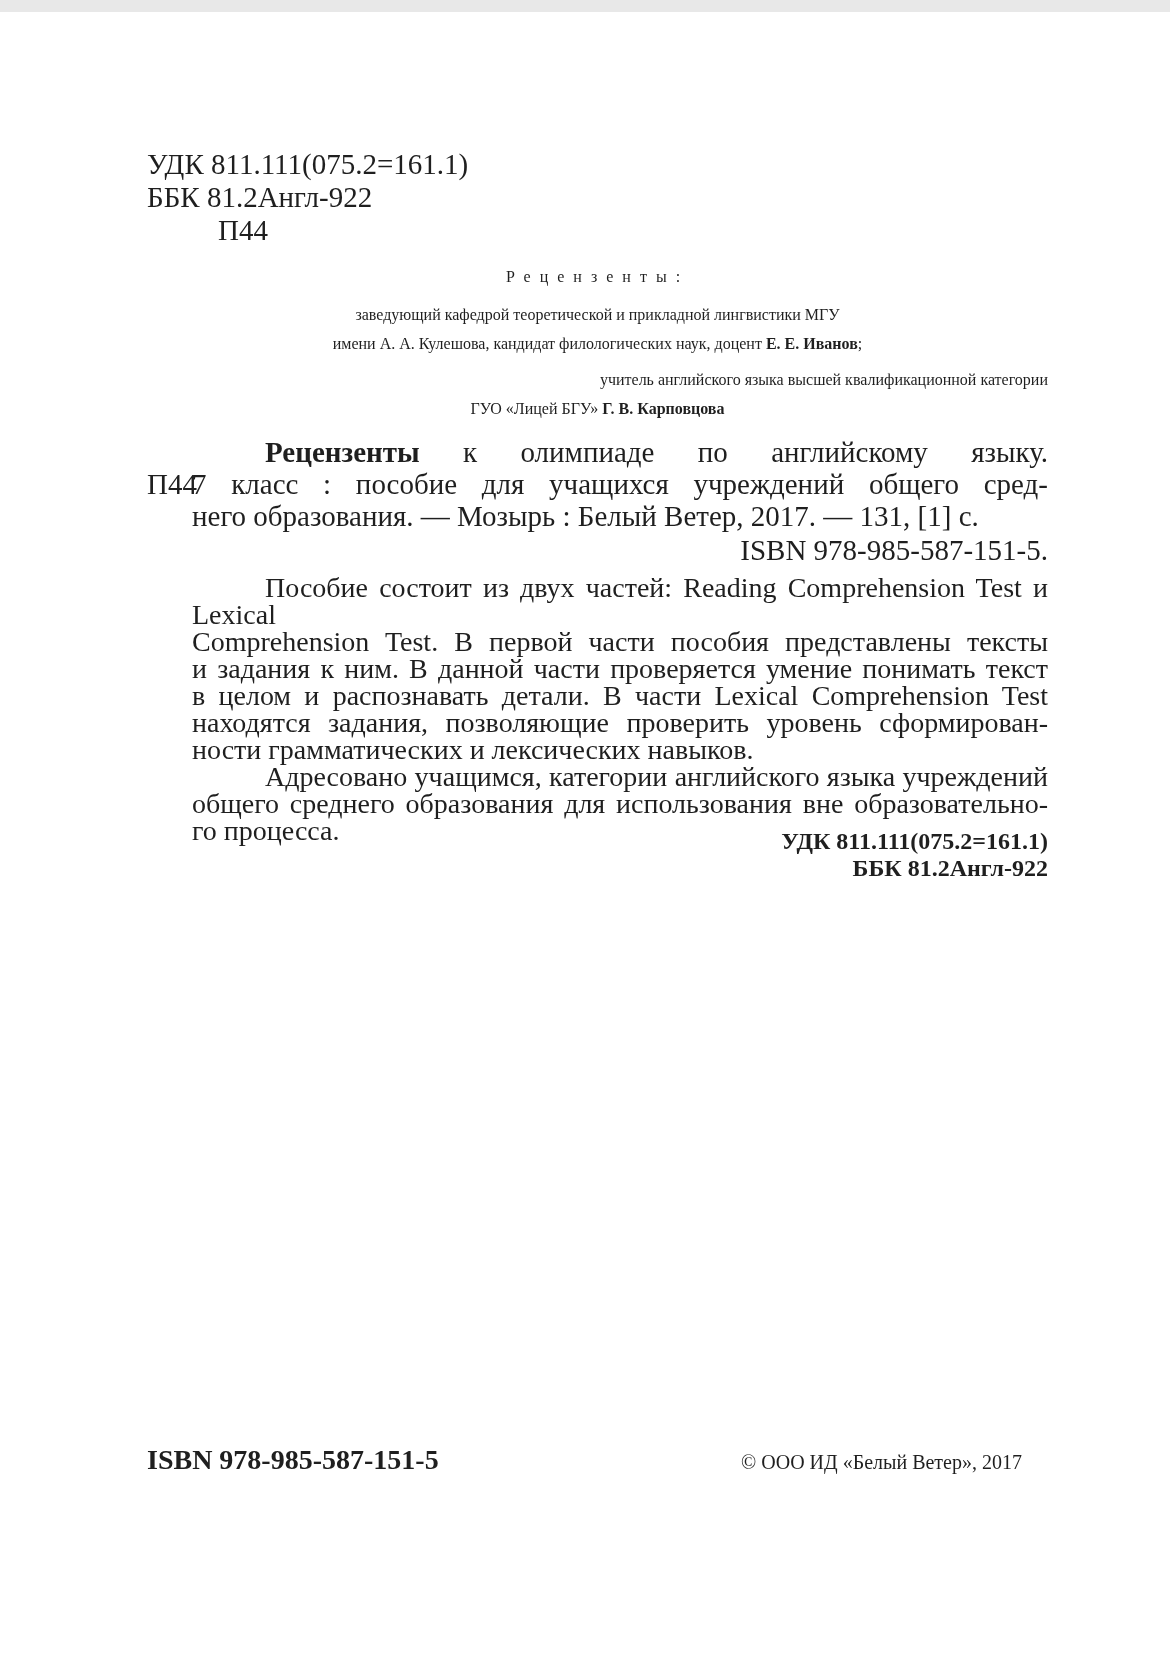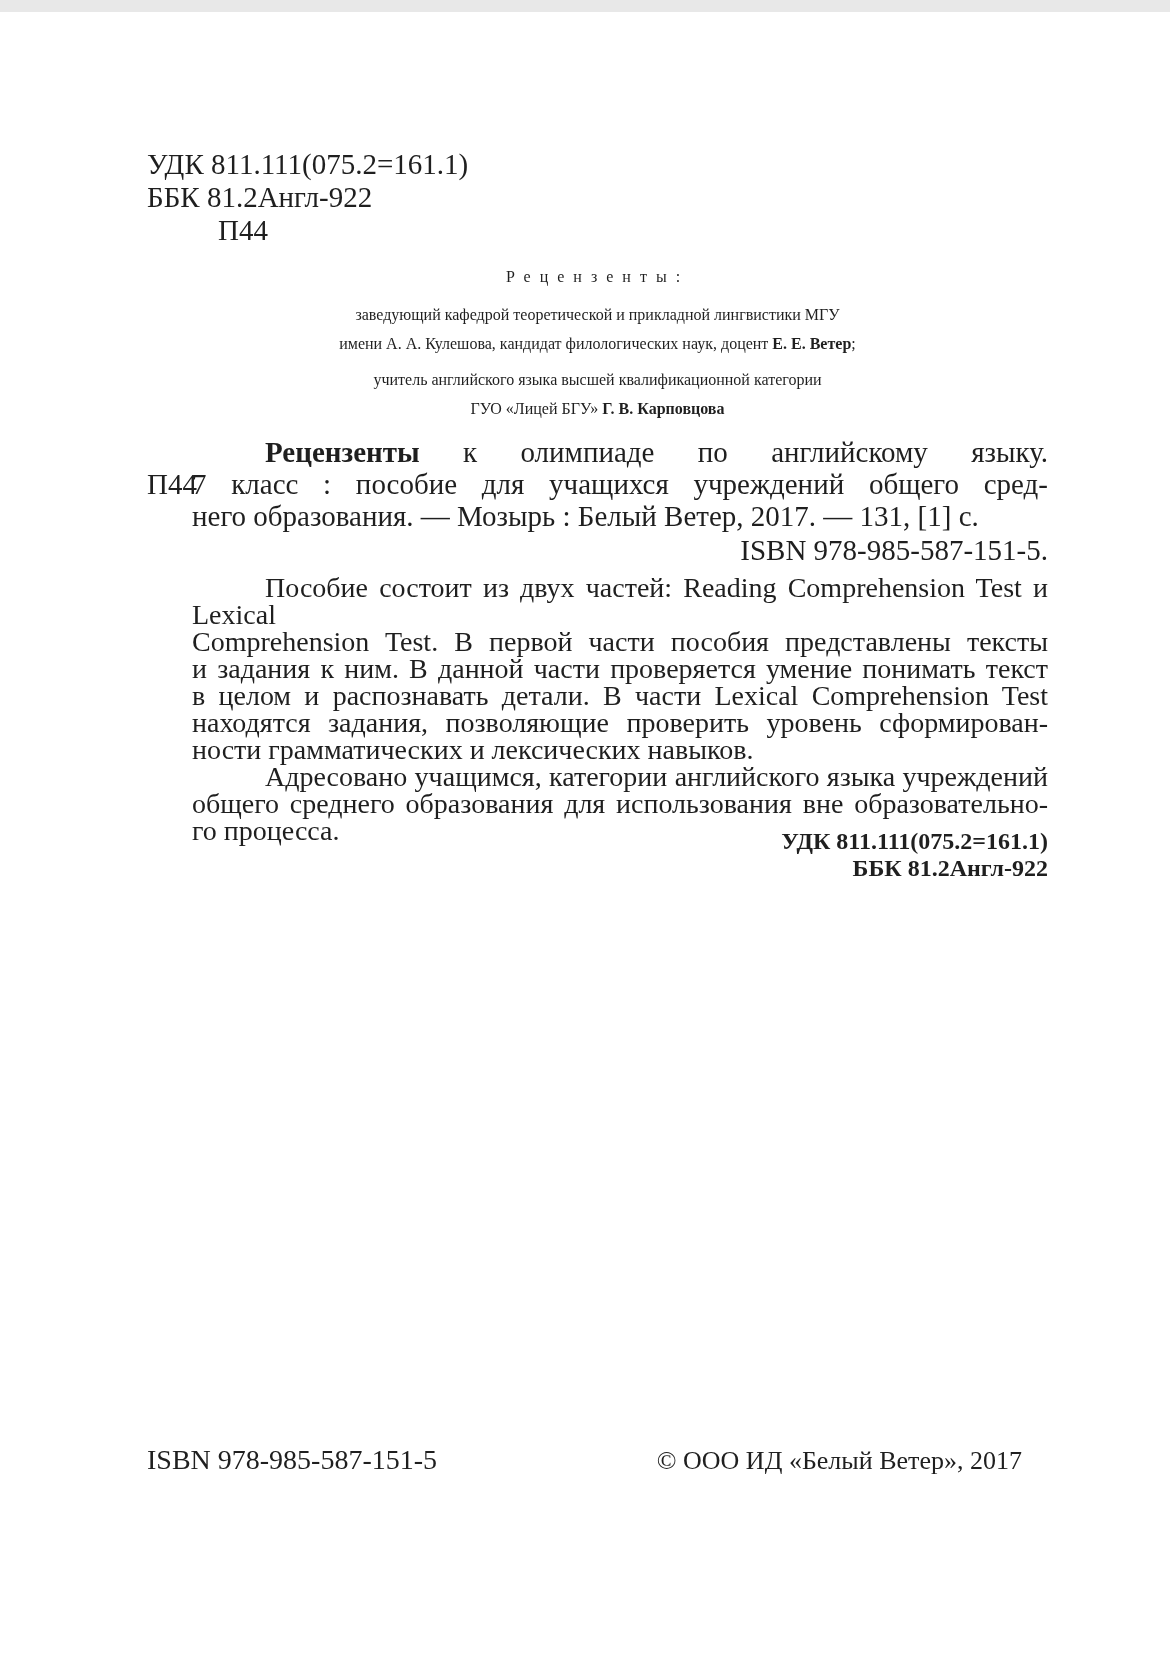--- a/index.html
+++ b/index.html
@@ -22,59 +22,59 @@
   .b { font-weight: bold; }
 
   
   .top-class { top: 136px; font-size: 29px; line-height: 33px; }
   .top-class .code-row { padding-left: 71px; }
 
   
   .reviewers { top: 250px; font-size: 16px; line-height: 29px; text-align: center; }
   .reviewers .heading { letter-spacing: 9px; margin-bottom: 9px; }
   .reviewers .line { white-space: nowrap; }
-  .reviewers .group2 { margin-top: 7px; }
+  .reviewers .group2 { margin-top: 7px; text-align: right; }
 
   
   .entry { top: 424px; font-size: 29px; line-height: 32px; }
   .entry .body { padding-left: 45px; }
   .entry .code {
     position: absolute; left: 0; top: 32px;
   }
   .jline { text-align: justify; text-align-last: justify; }
   .ind { text-indent: 73px; }
   .entry .isbn-line { text-indent: 73px; margin-top: 2px; text-align: right; }
 
   
   .annotation { top: 562px; font-size: 28px; line-height: 27px; }
   .annotation .body { margin-left: 45px; }
 
   
   .bottom-class { top: 816px; font-size: 24px; line-height: 27px; text-align: right; font-weight: bold; }
 
   
   .footer { top: 1432px; display: flex; justify-content: space-between; align-items: baseline; }
-  .footer .isbn { font-size: 28px; font-weight: normal; }
-  .footer .copyright { font-size: 26px; padding-right: 26px; }
+  .footer .isbn { font-size: 28px; font-weight: bold; }
+  .footer .copyright { font-size: 20px; padding-right: 26px; }
 </style>
 </head>
 <body>
 
 <div class="page">
 
   <div class="column top-class">
     <div>УДК 811.111(075.2=161.1)</div>
     <div>ББК 81.2Англ-922</div>
     <div class="code-row">П44</div>
   </div>
 
   <div class="column reviewers">
     <div class="heading">Рецензенты:</div>
     <div class="line">заведующий кафедрой теоретической и прикладной лингвистики МГУ</div>
-    <div class="line"><span>имени А. А. Кулешова, кандидат филологических наук, доцент</span> <span class="b">Е. Е. Ветер</span><span>;</span></div>
+    <div class="line"><span>имени А. А. Кулешова, кандидат филологических наук, доцент</span> <span class="b">Е. Е. Иванов</span><span>;</span></div>
     <div class="line group2">учитель английского языка высшей квалификационной категории</div>
     <div class="line"><span>ГУО «Лицей БГУ»</span> <span class="b">Г. В. Карповцова</span></div>
   </div>
 
   <div class="column entry">
     <div class="code">П44</div>
     <div class="body">
       <div class="jline ind"><span class="b">Рецензенты</span> <span>к олимпиаде по английскому языку.</span></div>
       <div class="jline">7 класс : пособие для учащихся учреждений общего сред-</div>
       <div>него образования. — Мозырь : Белый Ветер, 2017. — 131, [1] с.</div>

